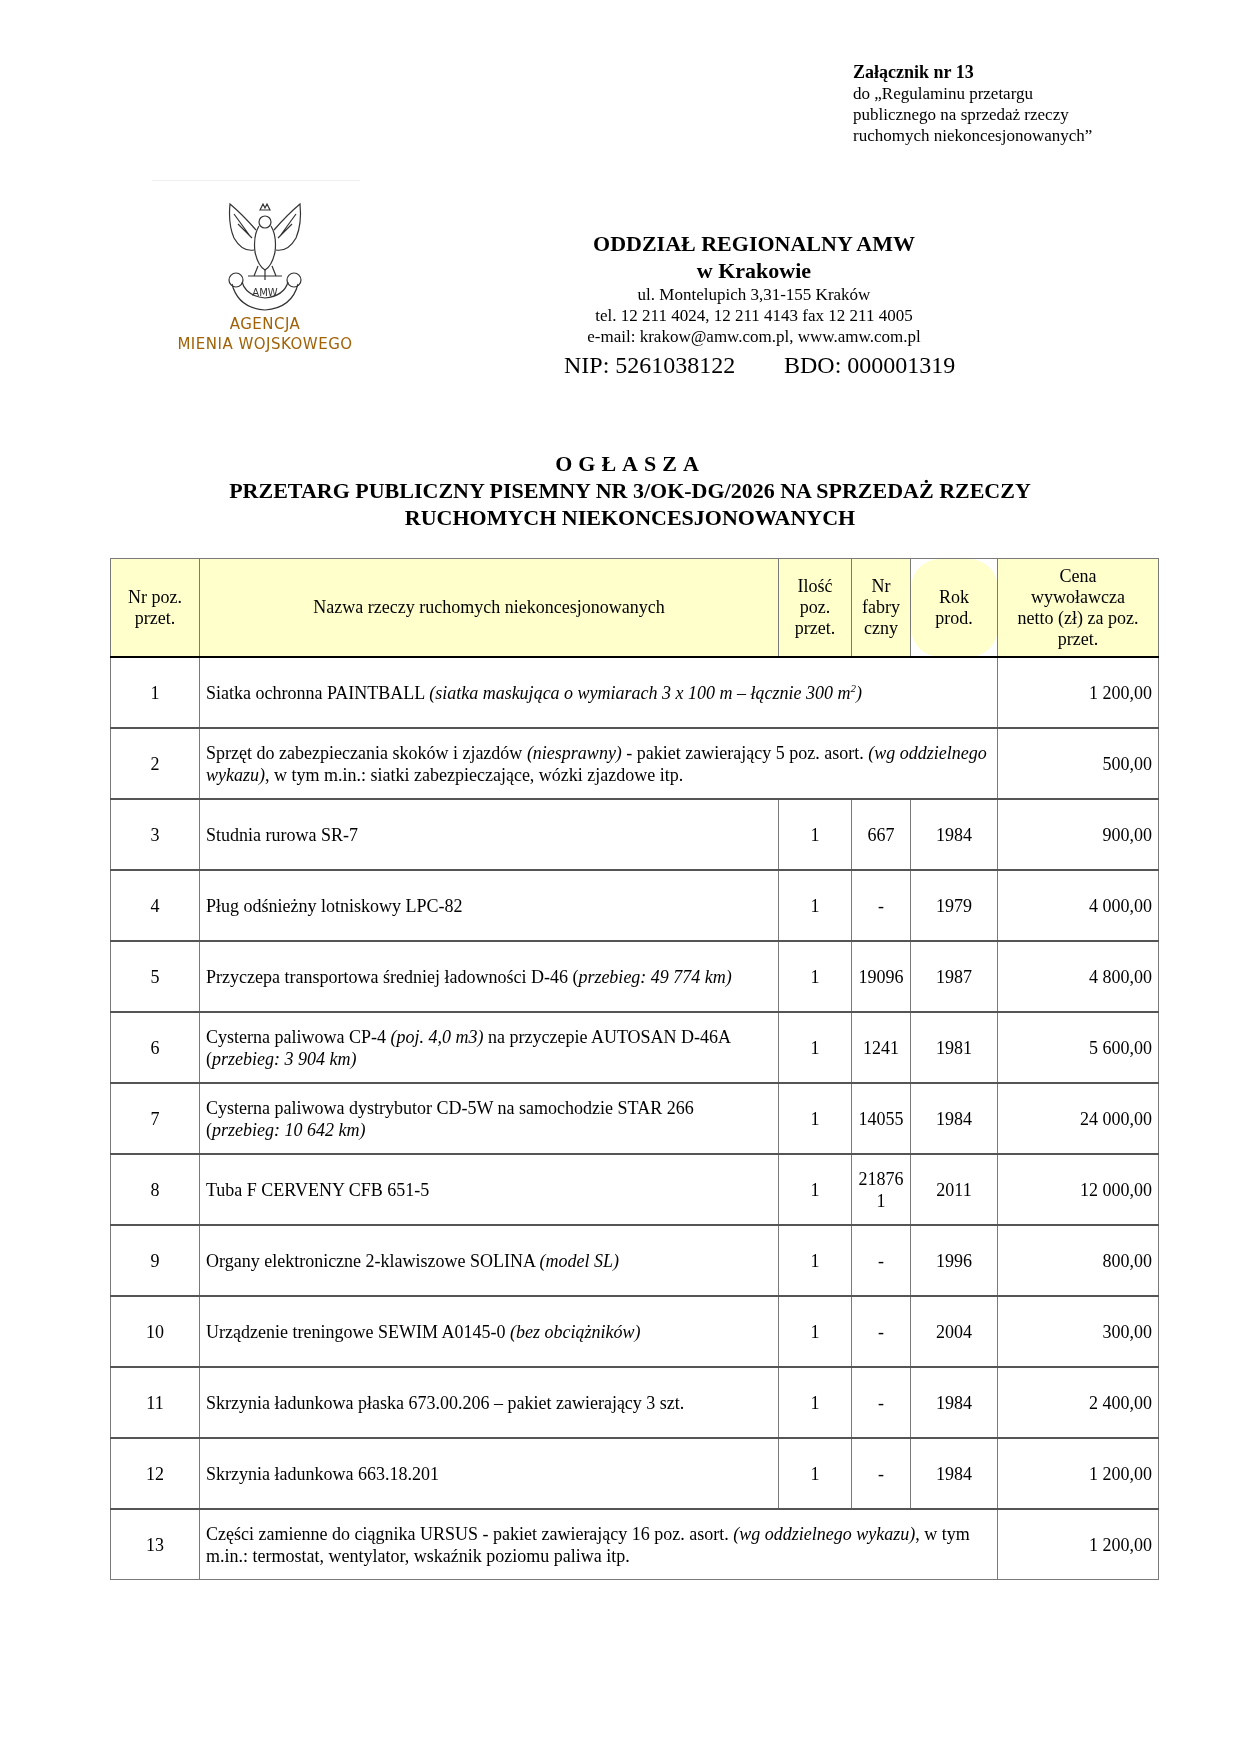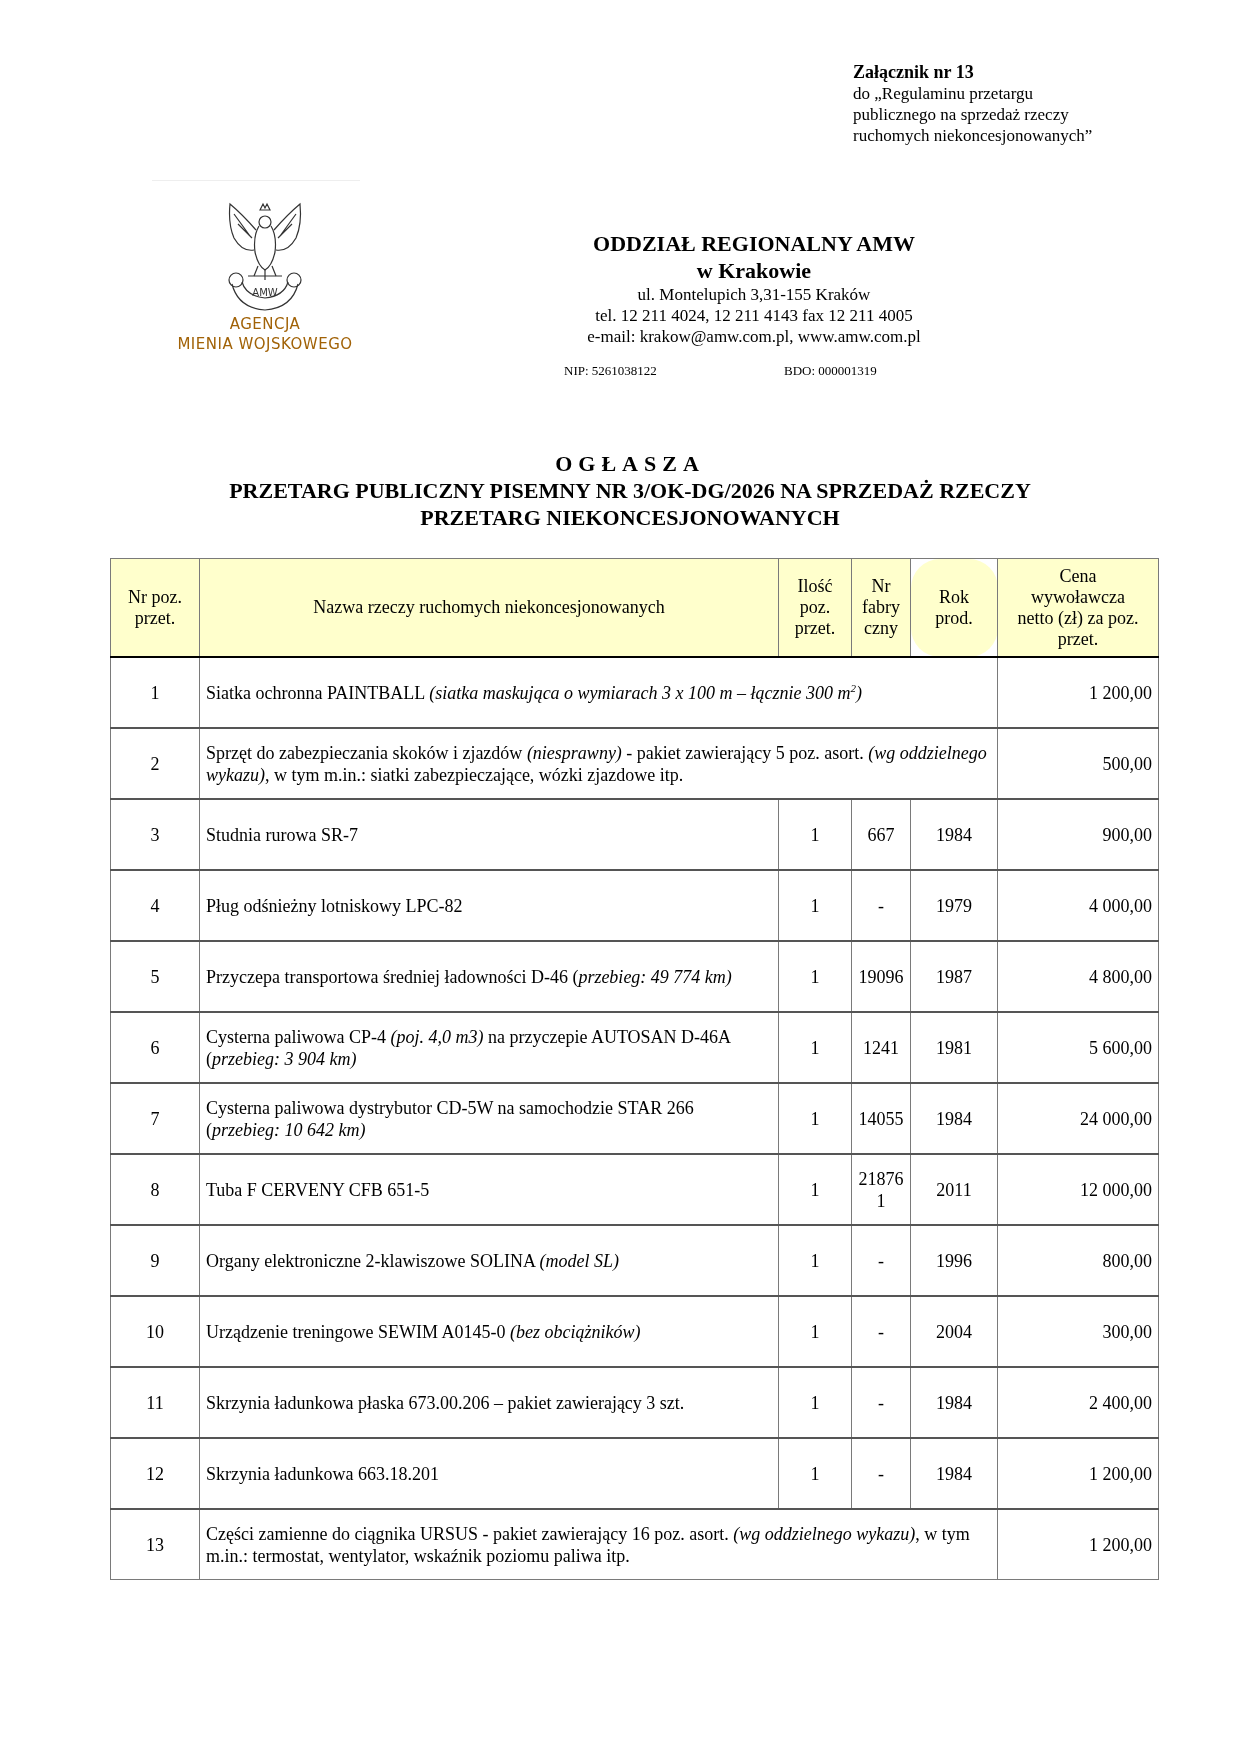--- a/index.html
+++ b/index.html
@@ -22,21 +22,21 @@
     .logo .lname {
       font-family: "DejaVu Sans", sans-serif; font-size: 15px; letter-spacing: 0.5px;
       line-height: 20px; color: #a16207; margin-top: 2px;
     }
     .org {
       position: absolute; left: 524px; top: 230px; width: 460px; text-align: center;
     }
     .org .name { font-weight: bold; font-size: 22px; line-height: 27px; }
     .org .addr { font-size: 17px; line-height: 21px; }
     .ids {
-      position: absolute; left: 564px; top: 363px; font-size: 13px;
+      position: absolute; left: 564px; top: 352px; font-size: 24px;
     }
     .ids span { display: inline-block; }
     .ids .nip { width: 220px; }
     .heading {
       position: absolute; left: 100px; top: 450px; width: 1060px; text-align: center;
       font-weight: bold; font-size: 22px; line-height: 27px;
     }
     .heading .announce { letter-spacing: 6px; }
     table.items {
       position: absolute; left: 110px; top: 558px; width: 1049px;
@@ -102,21 +102,21 @@
   <div class="addr">e-mail: krakow@amw.com.pl, www.amw.com.pl</div>
 </div>
 
 <div class="ids">
   <span class="nip">NIP: 5261038122</span><span>BDO: 000001319</span>
 </div>
 
 <div class="heading">
   <div class="announce">OGŁASZA</div>
   <div>PRZETARG PUBLICZNY PISEMNY NR 3/OK-DG/2026 NA SPRZEDAŻ RZECZY</div>
-  <div>PRZETARG NIEKONCESJONOWANYCH</div>
+  <div>RUCHOMYCH NIEKONCESJONOWANYCH</div>
 </div>
 
 <table class="items">
   <thead>
     <tr>
       <th class="c-nr" style="background: rgb(255, 255, 204);"><span>Nr poz.</span><br><span>przet.</span></th>
       <th class="c-name" style="text-align: center; background: rgb(255, 255, 204);">Nazwa rzeczy ruchomych niekoncesjonowanych</th>
       <th class="c-qty" style="background: rgb(255, 255, 204);"><span>Ilość</span><br><span>poz.</span><br><span>przet.</span></th>
       <th class="c-fab" style="background: rgb(255, 255, 204);"><span>Nr</span><br><span>fabry</span><br><span>czny</span></th>
       <th class="c-year" style="background: rgb(255, 255, 204); border-radius: 29px;"><span>Rok</span><br><span>prod.</span></th>

